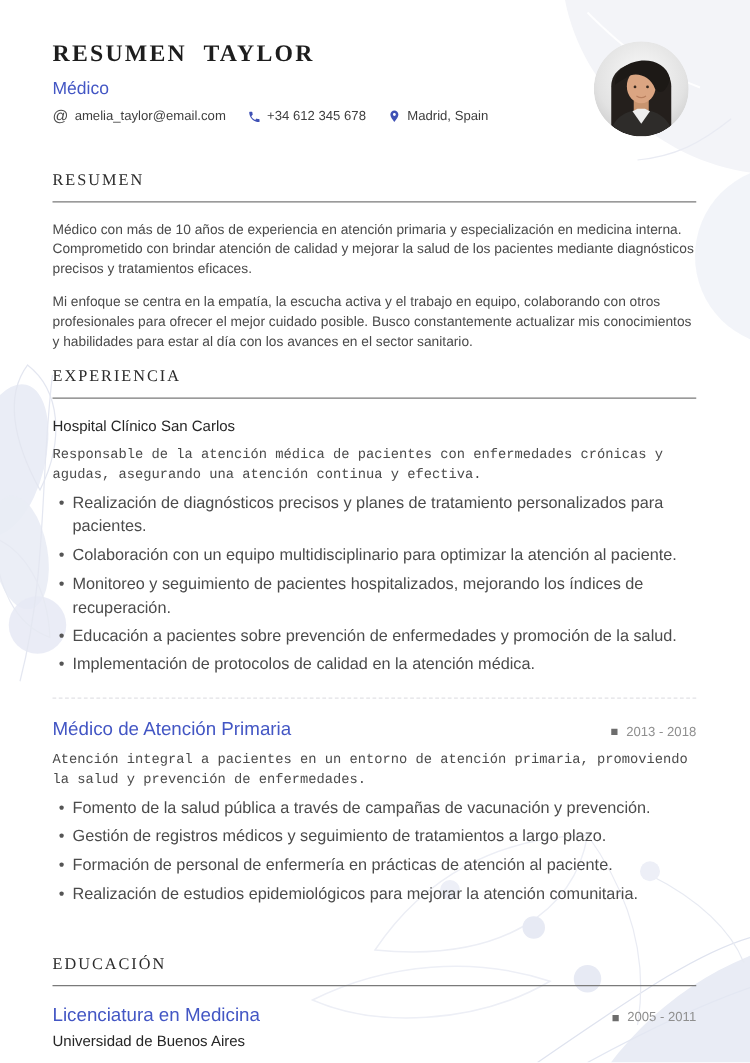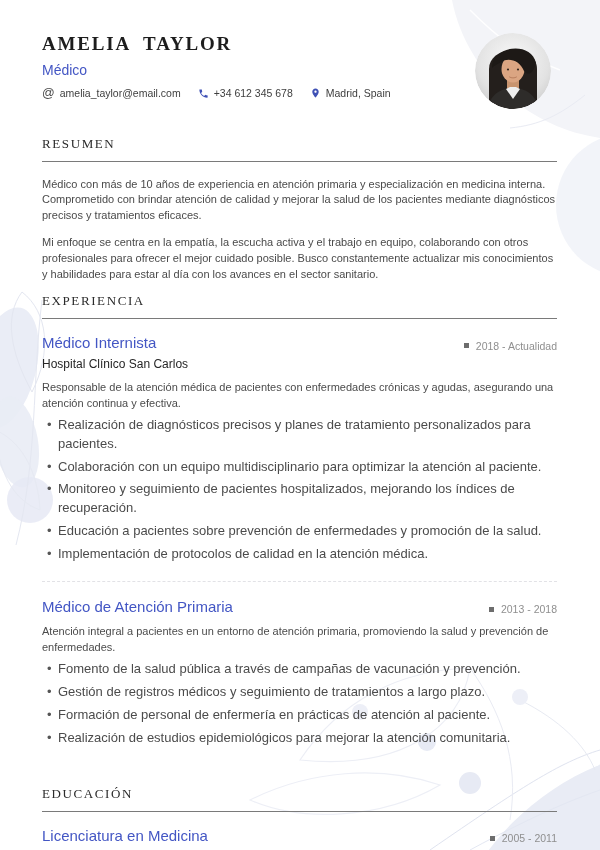--- a/index.html
+++ b/index.html
@@ -109,20 +109,21 @@
     margin-top: 5px;
     font-size: 12px;
     font-weight: 400;
     color: #262626;
   }
   .entry-desc {
     margin-top: 9px;
     font-size: 11px;
     line-height: 1.45;
     color: #4b4b4b;
+    font-family: Liberation Mono, monospace;
   }
   ul.bullets {
     list-style: none;
     margin: 4px 0 0 0;
     padding: 0;
   }
   ul.bullets li {
     position: relative;
     padding-left: 16px;
     margin-bottom: 4px;
@@ -200,21 +201,21 @@
         <path d="M17,35 C16,13 56,7 61,30 C58,41 53,43 49,38 C45,27 33,24 26,29 C22,31.5 18,33.5 17,35 Z" fill="#1d1916"></path>
         <path d="M12,78 C14,62 25,55 38,55 C51,55 62,62 64,78 Z" fill="#2e2c2a"></path>
         <path d="M31,56 L38,66 L45,56 L41,54 L35,54 Z" fill="#eeeeee"></path>
       </g>
     </svg>
   </div>
 
   <div class="content">
 
     <header>
-      <div class="name">AMELIA TAYLOR</div>
+      <div class="name">RESUMEN TAYLOR</div>
       <div class="role-title">Médico</div>
       <div class="contact-row">
         <div class="contact-item">
           <span class="at-glyph">@</span>
           <span>amelia_taylor@email.com</span>
         </div>
         <div class="contact-item">
           <svg width="11" height="11" viewBox="0 0 24 24" fill="#3f51b5">
             <path d="M6.6 10.8c1.5 2.9 3.8 5.2 6.7 6.7l2.2-2.2c.3-.3.7-.4 1-.2 1.1.4 2.3.6 3.5.6.6 0 1 .4 1 1V20c0 .6-.4 1-1 1C10.6 21 3 13.4 3 4c0-.6.4-1 1-1h3.5c.6 0 1 .4 1 1 0 1.2.2 2.4.6 3.5.1.3 0 .7-.2 1L6.6 10.8z"></path>
           </svg>
@@ -236,27 +237,20 @@
         <p>Médico con más de 10 años de experiencia en atención primaria y especialización en medicina interna. Comprometido con brindar atención de calidad y mejorar la salud de los pacientes mediante diagnósticos precisos y tratamientos eficaces.</p>
         <p>Mi enfoque se centra en la empatía, la escucha activa y el trabajo en equipo, colaborando con otros profesionales para ofrecer el mejor cuidado posible. Busco constantemente actualizar mis conocimientos y habilidades para estar al día con los avances en el sector sanitario.</p>
       </div>
     </section>
 
     <section class="section section-experiencia">
       <div class="section-heading">EXPERIENCIA</div>
       <hr class="section-rule">
 
       <article>
-        <div class="entry-header">
-          <span class="entry-title">Médico Internista</span>
-          <span class="entry-dates">
-            <span class="date-square"></span>
-            <span>2018 - Actualidad</span>
-          </span>
-        </div>
         <div class="entry-org">Hospital Clínico San Carlos</div>
         <div class="entry-desc">Responsable de la atención médica de pacientes con enfermedades crónicas y agudas, asegurando una atención continua y efectiva.</div>
         <ul class="bullets">
           <li>Realización de diagnósticos precisos y planes de tratamiento personalizados para pacientes.</li>
           <li>Colaboración con un equipo multidisciplinario para optimizar la atención al paciente.</li>
           <li>Monitoreo y seguimiento de pacientes hospitalizados, mejorando los índices de recuperación.</li>
           <li>Educación a pacientes sobre prevención de enfermedades y promoción de la salud.</li>
           <li>Implementación de protocolos de calidad en la atención médica.</li>
         </ul>
       </article>

